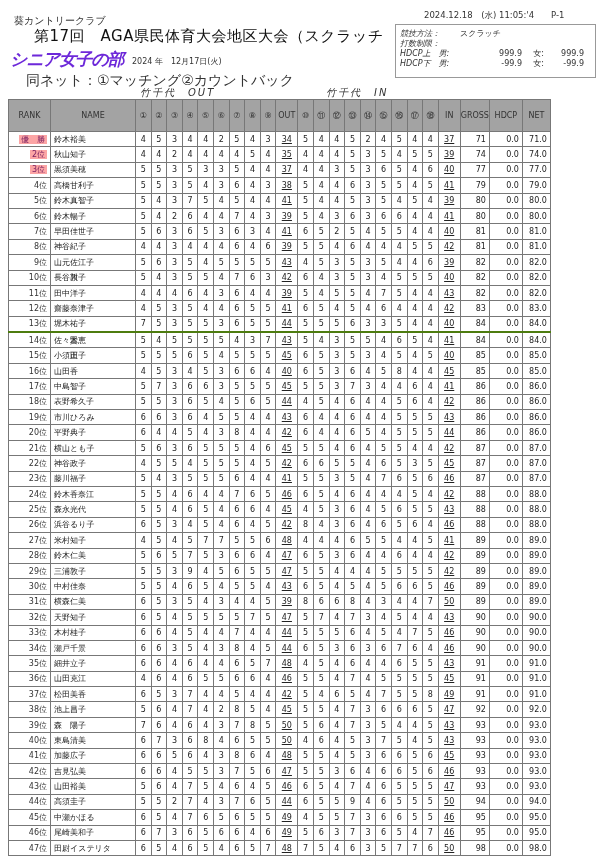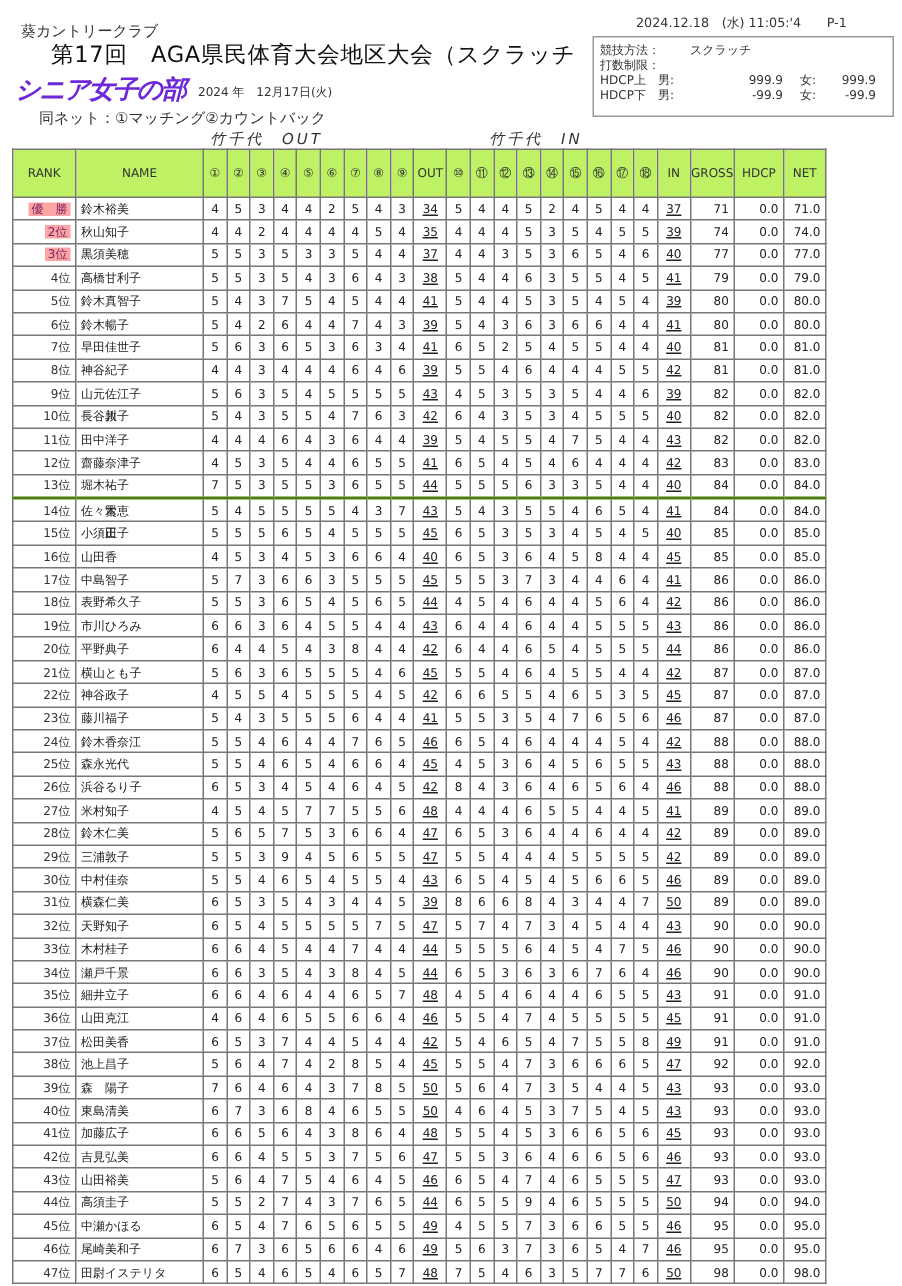--- a/index.html
+++ b/index.html
@@ -1,32 +1,32 @@
 <!DOCTYPE html>
 <html><head>
 <meta charset="utf-8">
 <style>
   html,body{margin:0;padding:0;background:#fff;}
   body{width:601px;height:857px;position:relative;overflow:hidden;font-family:"DejaVu Sans","Liberation Sans",sans-serif;color:#222;}
   .club{position:absolute;left:14px;top:14px;font-size:10px;color:#333;}
   .title{position:absolute;left:34px;top:27px;font-size:15px;color:#111;letter-spacing:0.5px;white-space:nowrap;}
   .division{position:absolute;left:10px;top:48px;font-size:17px;font-weight:bold;font-style:italic;color:#6d28d9;letter-spacing:-1px;}
   .date{position:absolute;left:132px;top:56px;font-size:8px;color:#333;}
-  .tienote{position:absolute;left:26px;top:72px;font-size:10px;color:#333;}
+  .tienote{position:absolute;left:26px;top:72px;font-size:14px;color:#333;}
   .printstamp{position:absolute;left:424px;top:10px;font-size:8.5px;color:#333;white-space:nowrap;}
   .infobox{position:absolute;left:395px;top:24px;width:201px;height:54px;border:1px solid #999;background:#fff;font-size:8px;line-height:10px;padding:4px 0 0 4px;box-sizing:border-box;color:#333;}
   .infobox .row{display:flex;white-space:nowrap;}
-  .infobox .k{width:60px;}
+  .infobox .k{width:60px;font-style:italic;}
   .infobox .v{width:62px;text-align:right;}
   .infobox .f{width:22px;text-align:right;}
   .infobox .v2{width:40px;text-align:right;}
   .hand{position:absolute;top:86px;font-size:10px;font-style:italic;color:#333;letter-spacing:2px;}
   table{position:absolute;left:8px;top:99px;border-collapse:collapse;table-layout:fixed;font-size:8px;}
   th,td{border:1px solid #777;padding:0;height:14.4px;text-align:center;overflow:hidden;white-space:nowrap;}
-  thead th{background:#bef264;height:31px;font-weight:normal;font-size:8px;color:#333;}
+  thead th{background:#a3a3a3;height:31px;font-weight:normal;font-size:8px;color:#333;}
   td.rank{text-align:right;padding-right:3px;color:#333;}
   td.rank.hl span{background:#fca5a5;color:#7a2060;padding:0 2px;}
   td.name{text-align:left;padding-left:3px;color:#222;}
   td.name .first{display:inline-block;width:16px;}
   td.sub{text-decoration:underline;font-size:8px;}
   td.net,td.hdcp,td.gross{text-align:right;padding-right:3px;}
   tr.thick td{border-top:2px solid #4d7c0f;}
 </style>
 </head>
 <body>

